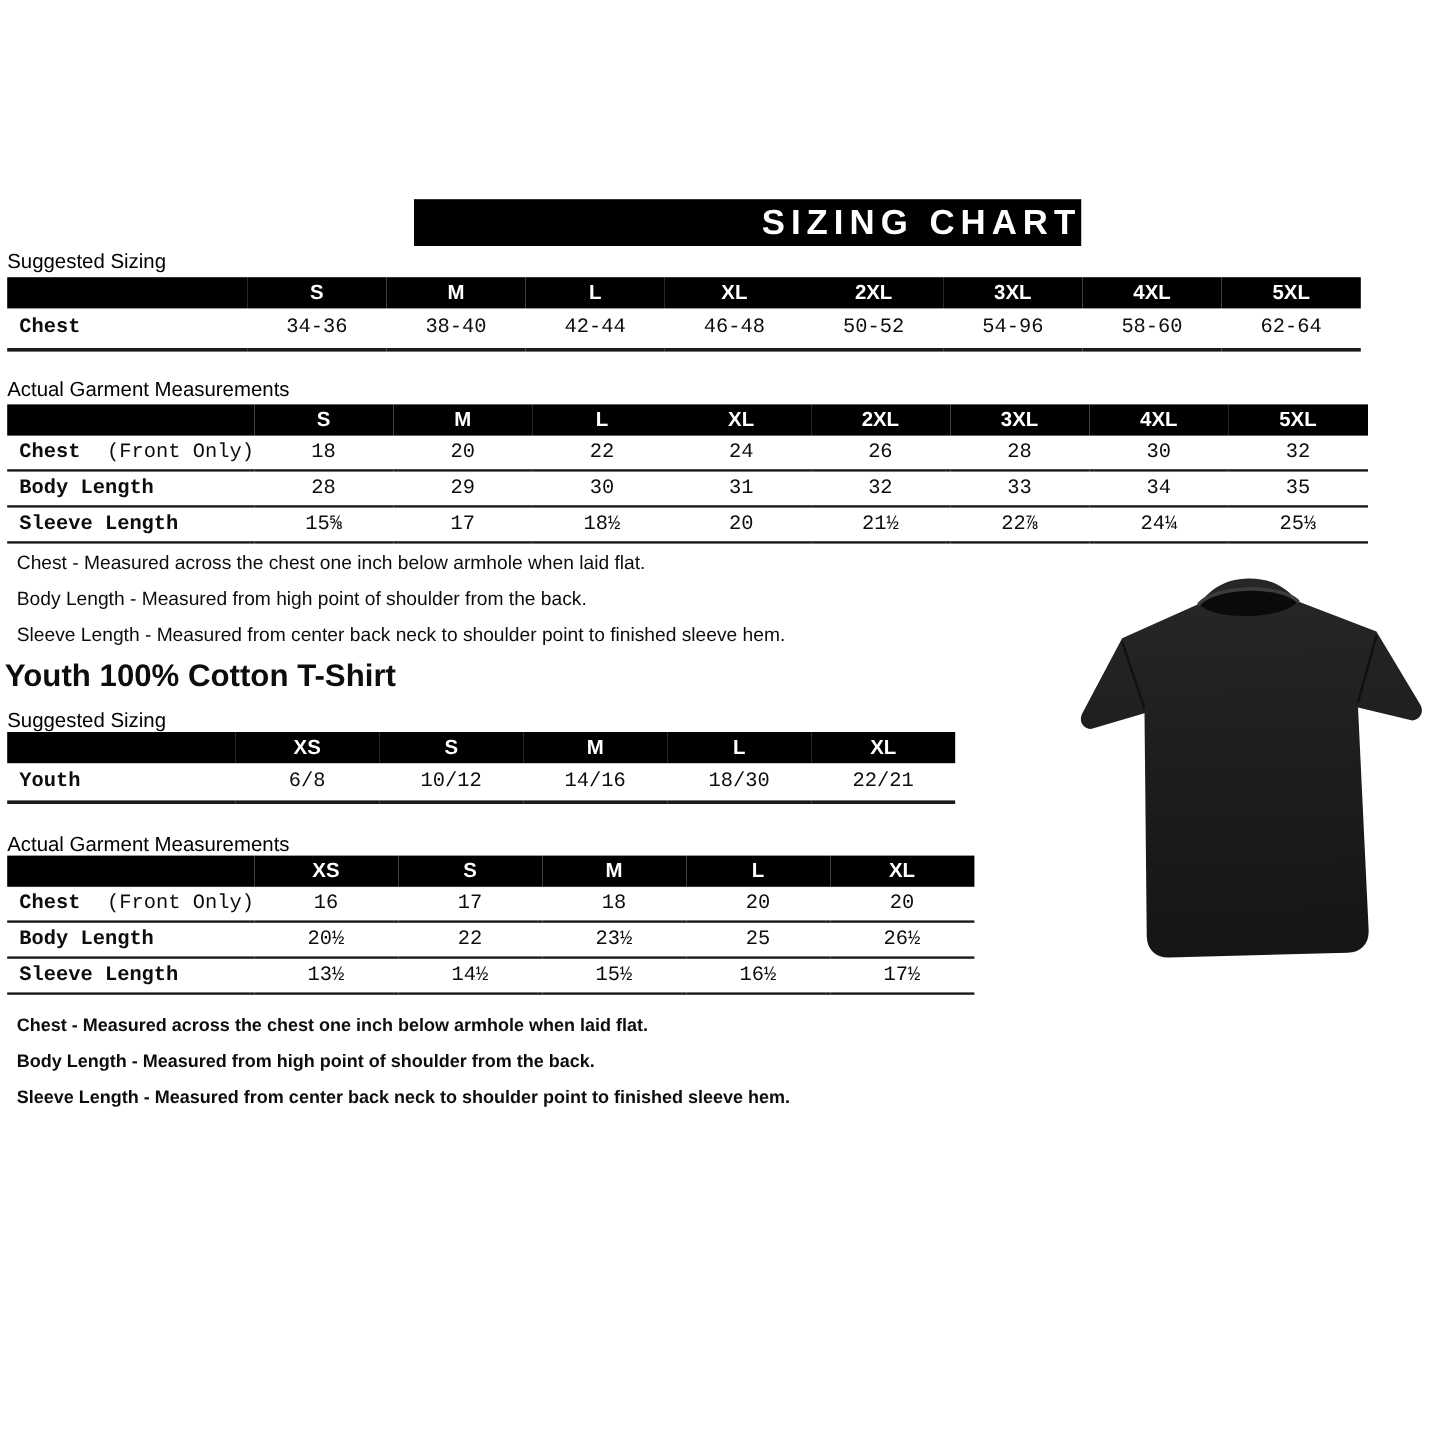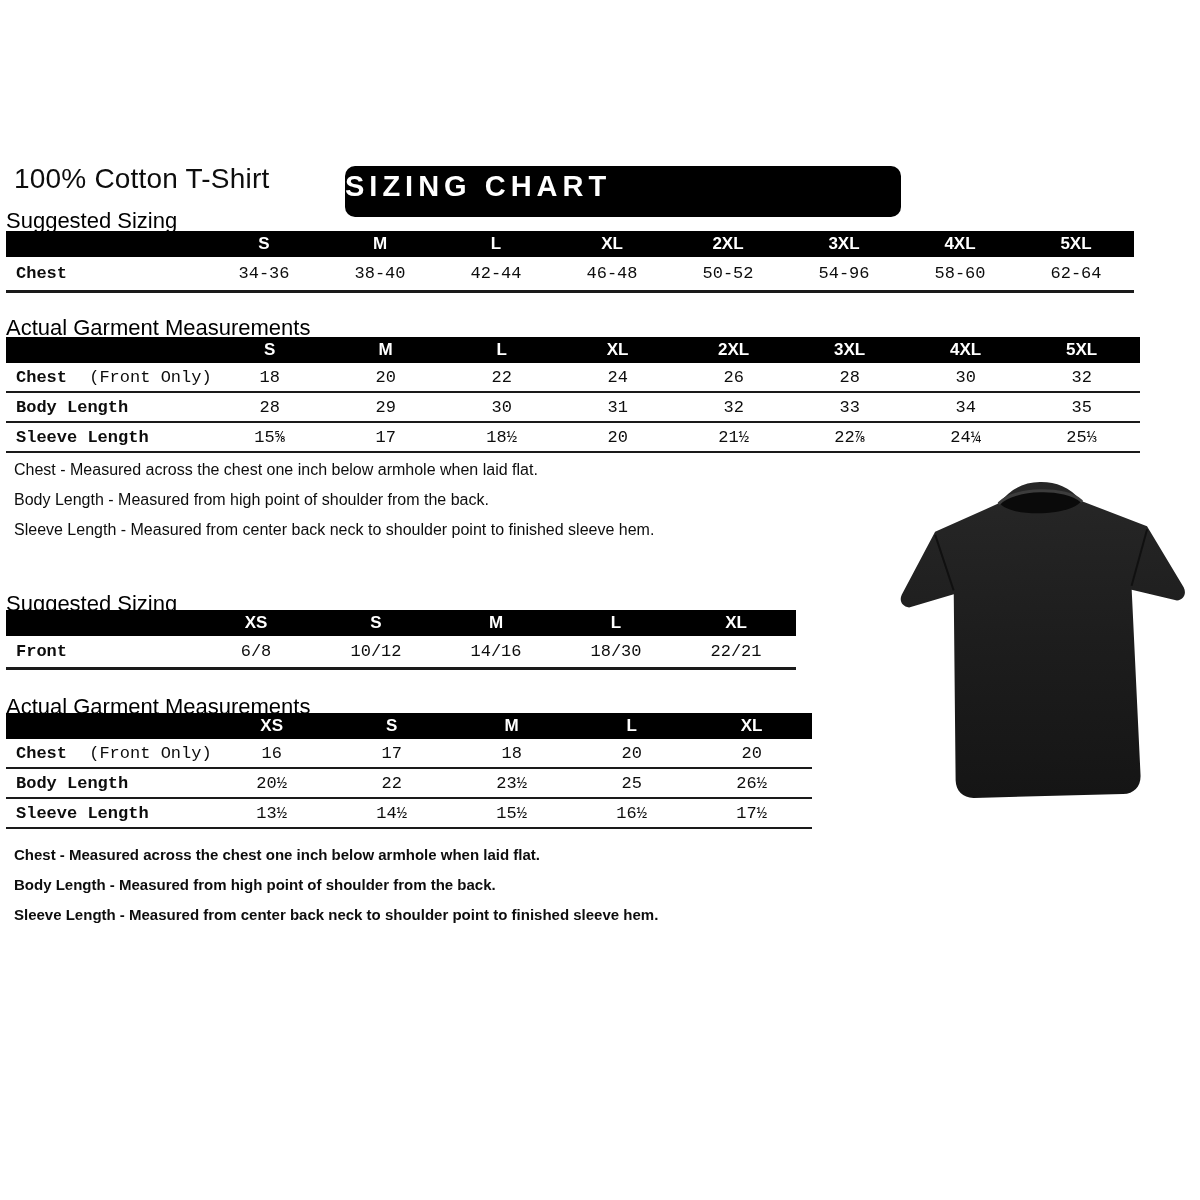--- a/index.html
+++ b/index.html
@@ -1,23 +1,23 @@
 <!DOCTYPE html>
 <html><head>
 <meta charset="utf-8">
 <style>
   html,body{margin:0;padding:0;background:#fff;}
   body{font-family:"Liberation Sans", sans-serif;color:#0d0d0d;}
   #page{position:relative;width:1200px;height:1200px;background:#ffffff;overflow:hidden;}
 
   .product-title{position:absolute;left:14px;top:163px;font-size:28px;font-weight:400;letter-spacing:0.2px;}
-  .banner{position:absolute;left:345px;top:166px;width:556px;height:51px;background:#000;color:#fff;
-          font-size:29px;font-weight:bold;letter-spacing:5px;text-align:left;line-height:40px;border-radius:10px;}
-
-  .sec-label{position:absolute;font-size:22px;color:#000;}
+  .banner{position:absolute;left:345px;top:166px;width:556px;height:39px;background:#000;color:#fff;
+          font-size:29px;font-weight:bold;letter-spacing:5px;text-align:right;line-height:40px;}
+
+  .sec-label{position:absolute;font-size:17px;color:#000;}
 
   .tbl{border-collapse:collapse;table-layout:fixed;position:absolute;}
   .tbl th{background:#000;color:#fff;font-weight:bold;font-size:17px;height:26px;padding:0;text-align:center;}
   .tbl td{font-size:17px;text-align:center;padding:0;border-bottom:2px solid #1a1a1a;color:#0d0d0d;font-family:Liberation Mono, monospace;}
   .tbl td.lbl{text-align:left;padding-left:10px;font-weight:bold;white-space:nowrap;}
   .sfx{font-weight:normal;padding-left:12px;}
   .adult col.c-lbl{width:200px;} .adult col.c-val{width:116px;}
   .youth col.c-lbl{width:190px;} .youth col.c-val{width:120px;}
   tr.r33 td{height:33px;border-bottom-width:3px;text-align:center;}
   tr.r31 td{height:31px;border-bottom-width:3px;}
@@ -29,21 +29,20 @@
 
   .youth-title{position:absolute;left:4px;top:548px;font-size:26px;font-weight:bold;}
 
   .tshirt{position:absolute;left:898px;top:476px;width:292px;height:330px;}
 </style>
 </head>
 <body>
 
 <div id="page">
 
-  <div class="product-title">100% Cotton T-Shirt</div>
   <div class="banner">SIZING CHART</div>
 
   <div class="sec-label" style="left:6px;top:208px;">Suggested Sizing</div>
 
   <table class="tbl adult" style="left:6px;top:231px;">
     <colgroup>
         <col class="c-lbl">
         <col class="c-val">
         <col class="c-val">
         <col class="c-val">
@@ -140,20 +139,21 @@
     </tr>
   </tbody>
     </table>
 
   <div class="notes notes-adult">
     <div>Chest - Measured across the chest one inch below armhole when laid flat.</div>
     <div>Body Length - Measured from high point of shoulder from the back.</div>
     <div>Sleeve Length - Measured from center back neck to shoulder point to finished sleeve hem.</div>
   </div>
 
+  <div class="youth-title">Youth 100% Cotton T-Shirt</div>
 
   <div class="sec-label" style="left:6px;top:591px;">Suggested Sizing</div>
 
   <table class="tbl youth" style="left:6px;top:610px;">
     <colgroup>
         <col class="c-lbl">
         <col class="c-val">
         <col class="c-val">
         <col class="c-val">
         <col class="c-val">
@@ -162,21 +162,21 @@
     <tbody>
         <tr>
       <th></th>
       <th>XS</th>
       <th>S</th>
       <th>M</th>
       <th>L</th>
       <th>XL</th>
     </tr>
     <tr class="r31">
-      <td class="lbl">Front</td>
+      <td class="lbl">Youth</td>
       <td>6/8</td>
       <td>10/12</td>
       <td>14/16</td>
       <td>18/30</td>
       <td>22/21</td>
     </tr>
   </tbody>
     </table>
 
   <div class="sec-label" style="left:6px;top:694px;">Actual Garment Measurements</div>

